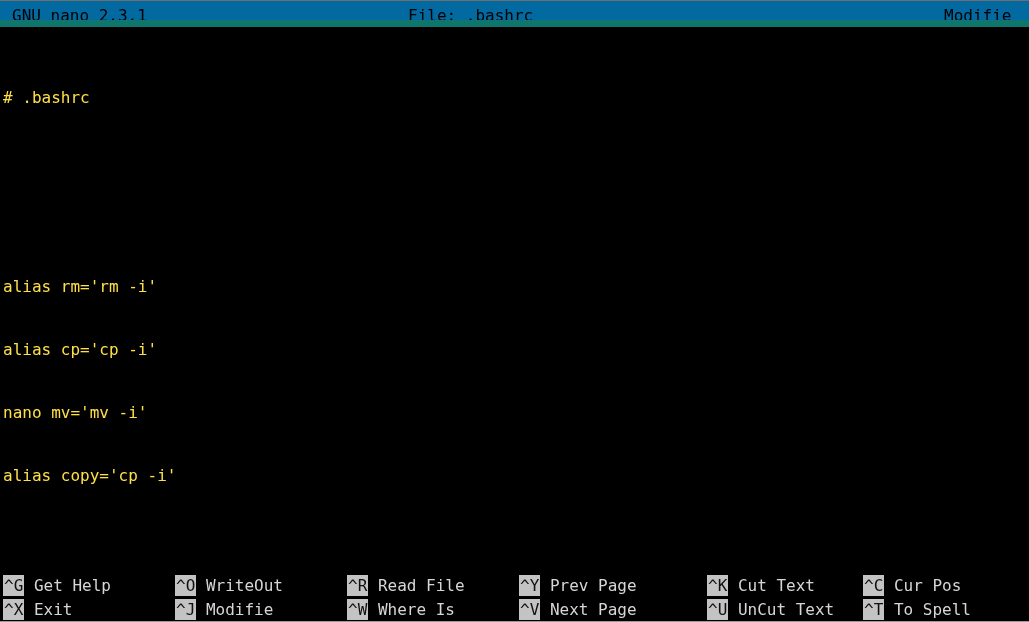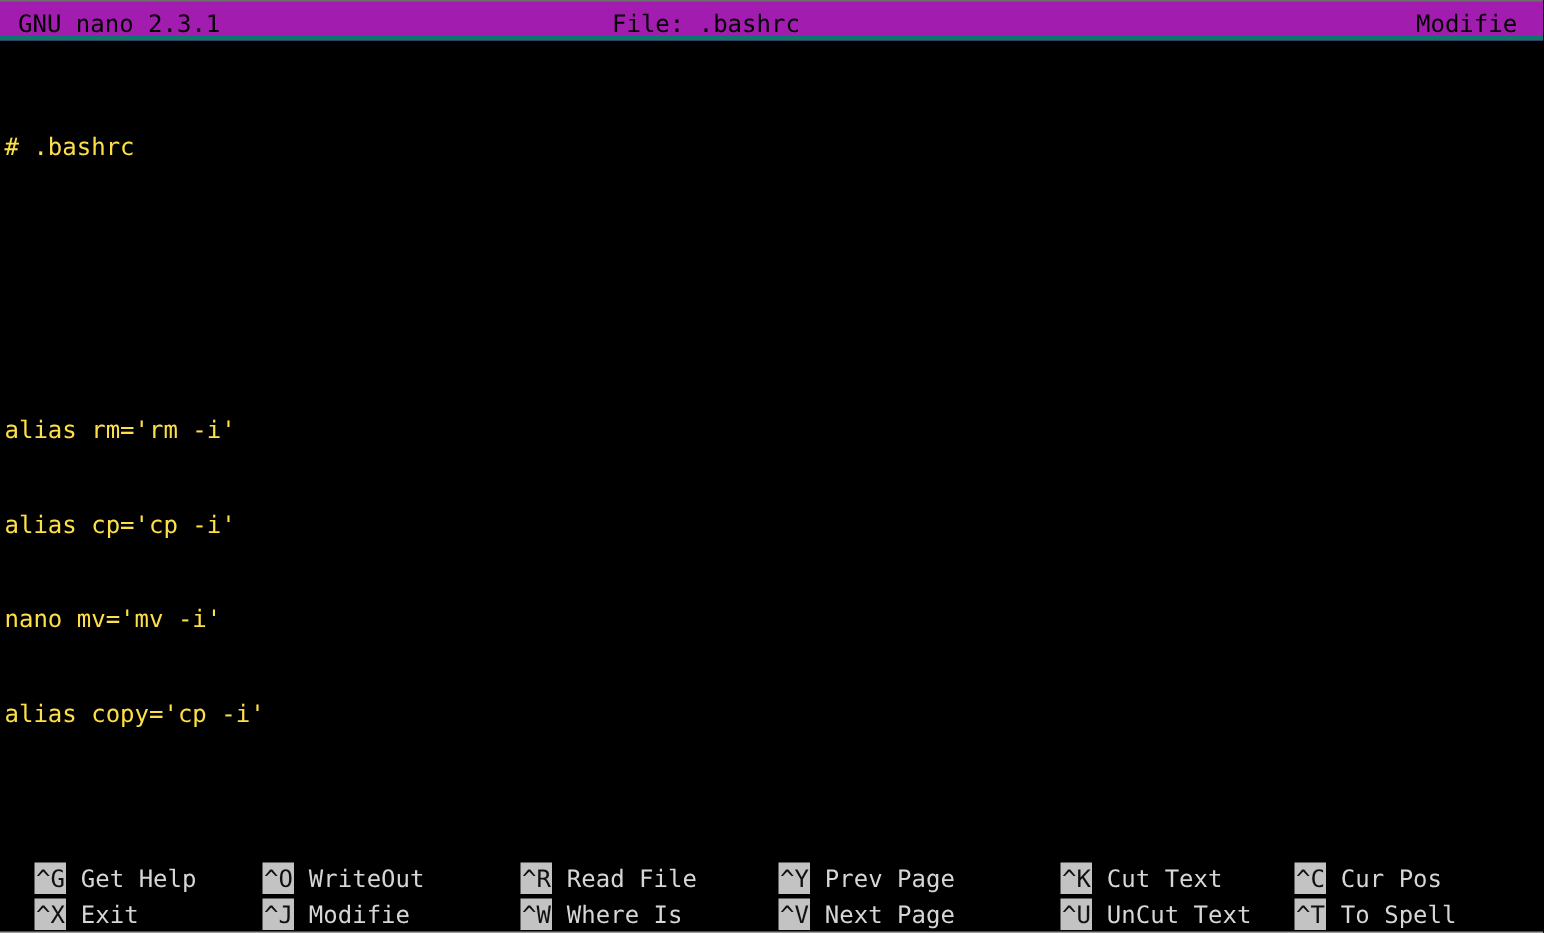--- a/index.html
+++ b/index.html
@@ -21,24 +21,24 @@
     -webkit-font-smoothing: none;
   }
 
   
   .titlebar {
     position: absolute;
     left: 0;
     top: 0;
     width: 1029px;
     height: 27px;
-    background: #a21caf;
+    background: #0369a1;
     color: #000000;
     border-top: 1px solid #6e6e6e;
-    border-bottom: 3px solid #0f766e;
+    border-bottom: 7px solid #0f766e;
     box-sizing: border-box;
     white-space: pre;
     overflow: hidden;
   }
 
   .titlebar .tb-cell {
     position: absolute;
     top: 4px;
     height: 21px;
     line-height: 21px;
@@ -81,21 +81,21 @@
     border-bottom: 1px solid #9a9a9a;
     box-sizing: border-box;
   }
 
   .sc-col {
     position: absolute;
     top: 0;
     height: 50px;
   }
 
-  .sc-col.c0 { left: 3px; margin-left: 20px; }
+  .sc-col.c0 { left: 3px; }
   .sc-col.c1 { left: 175px; }
   .sc-col.c2 { left: 347px; }
   .sc-col.c3 { left: 519px; }
   .sc-col.c4 { left: 691px; padding-left: 16px; }
   .sc-col.c5 { left: 863px; }
 
   .sc-row {
     position: relative;
     height: 21px;
     line-height: 21px;

